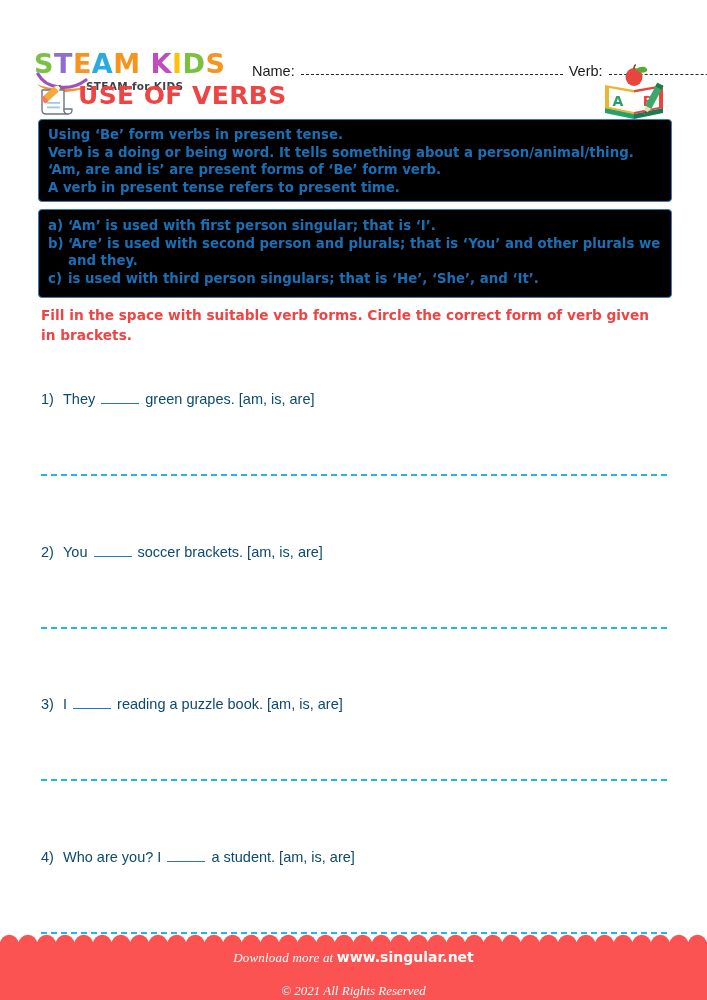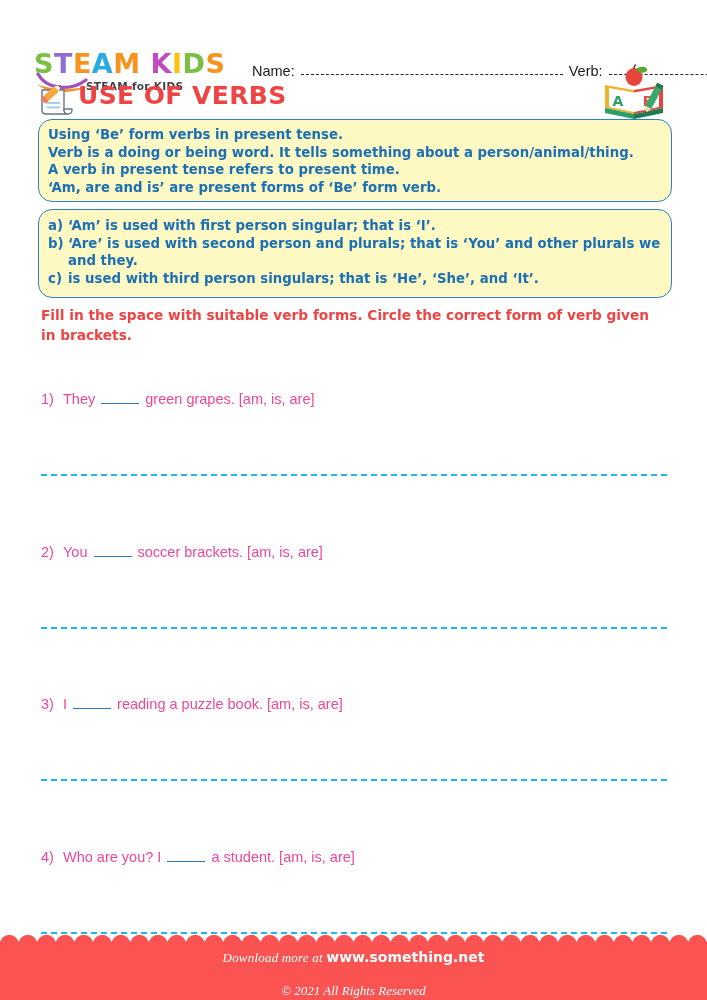--- a/index.html
+++ b/index.html
@@ -96,23 +96,23 @@
   .abc-icon {
     position: absolute;
     left: 598px; top: -14px;
     width: 72px; height: 58px;
   }
 
   
   .info-box {
     position: absolute;
     border: 1.4px solid #2f7fc4;
-    border-radius: 14px;
+    border-radius: 4px;
     box-sizing: border-box;
-    background: #fef9c3;
+    background: #000000;
   }
   .info-box-1 { left: 38px; top: 119px; width: 634px; height: 83px; }
   .info-box-2 { left: 38px; top: 209px; width: 634px; height: 89px; }
 
   .ib-line {
     font-family: "DejaVu Sans", sans-serif;
     font-size: 13.3px;
     font-weight: bold;
     color: #1a6fb5;
     line-height: 17.5px;
@@ -142,21 +142,21 @@
     color: #ef4444;
     line-height: 20px;
   }
 
   
   .question {
     position: absolute;
     left: 41px;
     font-family: "Liberation Sans", sans-serif;
     font-size: 14.5px;
-    color: #ec4899;
+    color: #0c4a6e;
     white-space: nowrap;
   }
   .q-num { display: inline-block; width: 22px; }
   .q-blank {
     display: inline-block;
     width: 38px;
     border-bottom: 1.6px solid #2878c0;
     height: 12px;
     margin: 0 2px;
   }
@@ -263,22 +263,22 @@
       <path d="M52 46 L55.5 54 L59 46 Z" fill="#f2d9a8"></path>
       <path d="M54 50.5 L55.5 54 L57 50.5 Z" fill="#3a3a3a"></path>
     </g>
   </svg>
 </div>
 
 <div class="info-box info-box-1">
   <div class="ib-inner">
     <div class="ib-line">Using ‘Be’ form verbs in present tense.</div>
     <div class="ib-line">Verb is a doing or being word. It tells something about a person/animal/thing.</div>
+    <div class="ib-line">‘Am, are and is’ are present forms of ‘Be’ form verb.</div>
     <div class="ib-line">A verb in present tense refers to present time.</div>
-    <div class="ib-line">‘Am, are and is’ are present forms of ‘Be’ form verb.</div>
   </div>
 </div>
 
 <div class="info-box info-box-2">
   <div class="ib-inner">
     <div class="ib-item">
       <span class="ib-marker">a)</span>
       <span class="ib-text">‘Am’ is used with first person singular; that is ‘I’.</span>
     </div>
     <div class="ib-item">
@@ -347,17 +347,17 @@
         <circle cx="678.9000000000004" cy="11" r="9.3" fill="#fb5252"></circle>
         <circle cx="697.5000000000005" cy="11" r="9.3" fill="#fb5252"></circle>
         <circle cx="716.1000000000005" cy="11" r="9.3" fill="#fb5252"></circle>
         <circle cx="734.7000000000005" cy="11" r="9.3" fill="#fb5252"></circle>
       </g>
     <rect x="0" y="10" width="707" height="10" fill="#fb5252"></rect>
   </svg>
   <div class="footer-inner">
     <div class="foot-line1">
       <span>Download more at</span>
-      <b>www.something.net</b>
+      <b>www.singular.net</b>
     </div>
     <div class="foot-line2">© 2021 All Rights Reserved</div>
   </div>
 </div>
 
 </body></html>

